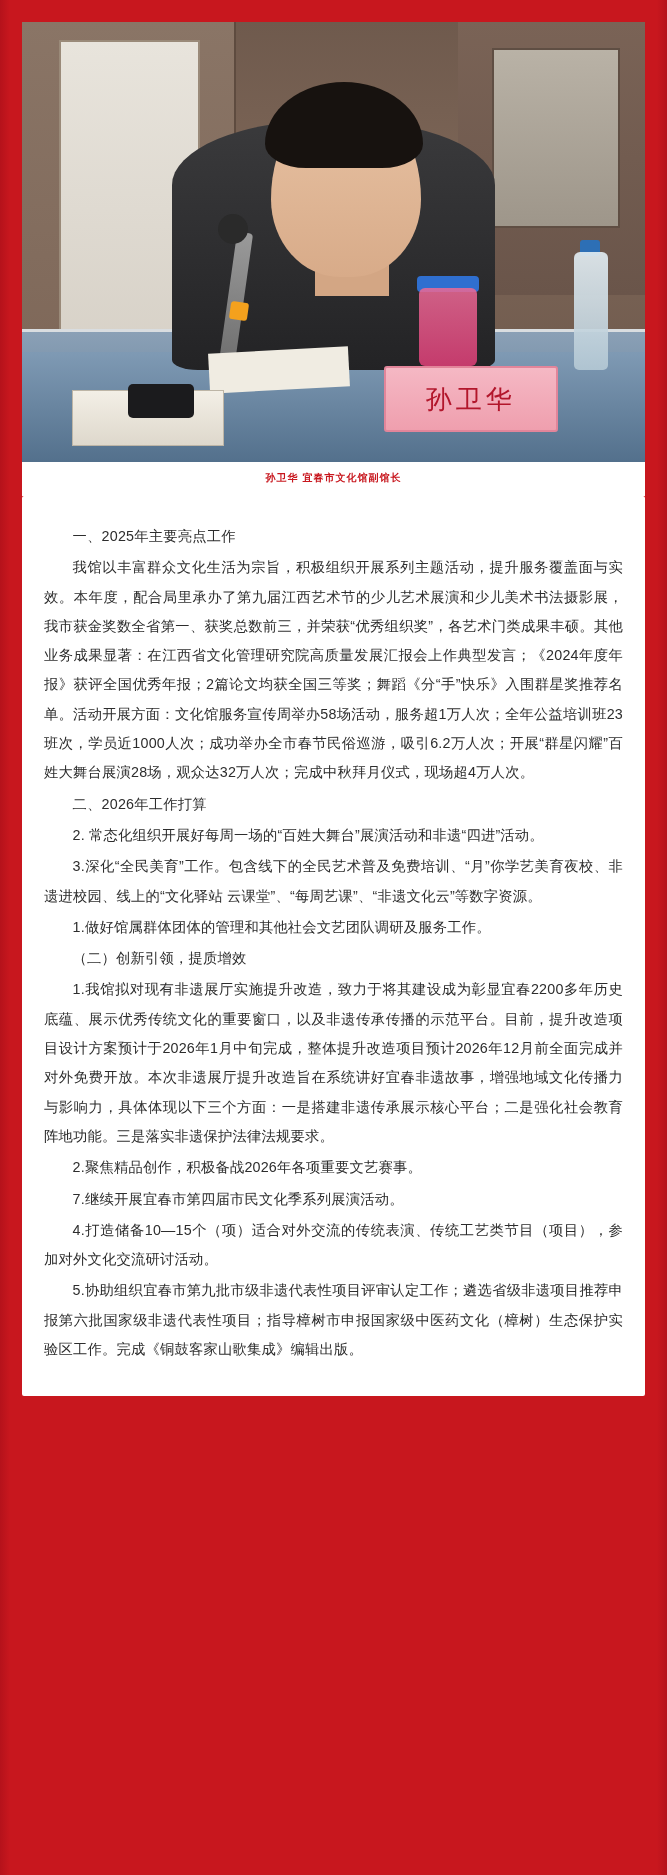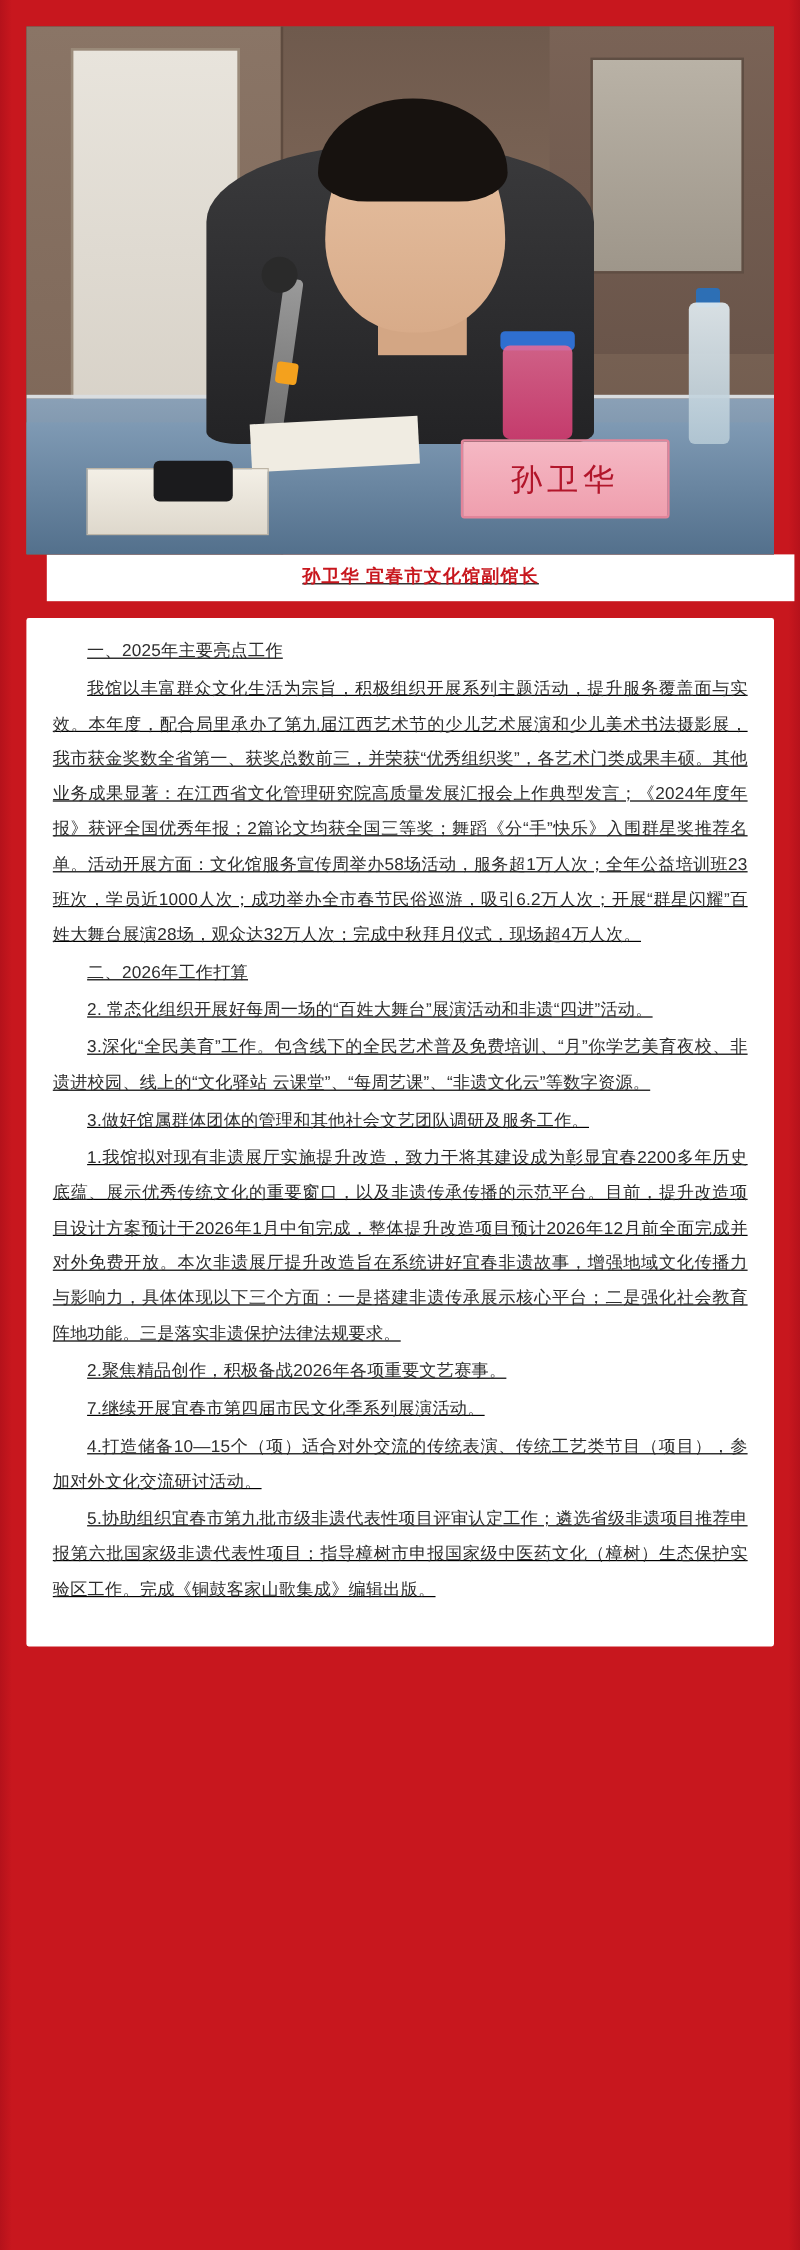--- a/index.html
+++ b/index.html
@@ -15,21 +15,20 @@
   .page {
     width: 667px;
     min-height: 1875px;
     box-sizing: border-box;
     padding: 22px 22px 26px 22px;
     background:
       linear-gradient(90deg, #b5121b 0px, #c8171e 10px, #c8171e calc(100% - 10px), #b5121b 100%);
     display: flex;
     flex-direction: column;
     align-items: center;
-    text-decoration: underline;
   }
 
   
   .photo-card {
     width: 100%;
     position: relative;
   }
   .photo {
     width: 100%;
     height: 440px;
@@ -225,35 +224,33 @@
     background: #f0ece2;
     transform: rotate(-3deg);
   }
 
   .caption-bar {
     width: 100%;
     box-sizing: border-box;
     background: #ffffff;
     color: #c8171e;
     text-align: center;
-    font-size: 15px;
+    font-size: 10px;
     font-weight: bold;
     letter-spacing: 1px;
     padding: 9px 6px 11px 6px;
     font-family: "Liberation Sans", sans-serif;
-    margin-left: 17px;
   }
 
   
   .text-card {
     width: 100%;
     box-sizing: border-box;
     background: #ffffff;
-    margin-top: 14px;
-    padding: 14px 22px 30px 22px;
+    padding: 26px 22px 30px 22px;
     border-radius: 2px;
   }
   .para {
     color: #2d2d2d;
     font-size: 14.3px;
     line-height: 2.05;
     text-align: justify;
     margin: 0 0 2px 0;
     font-family: "Liberation Sans", sans-serif;
     letter-spacing: 0.2px;
@@ -297,21 +294,22 @@
     </div>
     <div class="caption-bar">孙卫华  宜春市文化馆副馆长</div>
   </div>
 
   <div class="text-card">
     <p class="para heading">一、2025年主要亮点工作</p>
     <p class="para indent">我馆以丰富群众文化生活为宗旨，积极组织开展系列主题活动，提升服务覆盖面与实效。本年度，配合局里承办了第九届江西艺术节的少儿艺术展演和少儿美术书法摄影展，我市获金奖数全省第一、获奖总数前三，并荣获“优秀组织奖”，各艺术门类成果丰硕。其他业务成果显著：在江西省文化管理研究院高质量发展汇报会上作典型发言；《2024年度年报》获评全国优秀年报；2篇论文均获全国三等奖；舞蹈《分“手”快乐》入围群星奖推荐名单。活动开展方面：文化馆服务宣传周举办58场活动，服务超1万人次；全年公益培训班23班次，学员近1000人次；成功举办全市春节民俗巡游，吸引6.2万人次；开展“群星闪耀”百姓大舞台展演28场，观众达32万人次；完成中秋拜月仪式，现场超4万人次。</p>
     <p class="para heading">二、2026年工作打算</p>
     <p class="para indent">2. 常态化组织开展好每周一场的“百姓大舞台”展演活动和非遗“四进”活动。</p>
     <p class="para indent">3.深化“全民美育”工作。包含线下的全民艺术普及免费培训、“月”你学艺美育夜校、非遗进校园、线上的“文化驿站 云课堂”、“每周艺课”、“非遗文化云”等数字资源。</p>
-    <p class="para indent">3.做好馆属群体团体的管理和其他社会文艺团队调研及服务工作。</p>
+    <p class="para indent">1.做好馆属群体团体的管理和其他社会文艺团队调研及服务工作。</p>
+    <p class="para heading">（二）创新引领，提质增效</p>
     <p class="para indent">1.我馆拟对现有非遗展厅实施提升改造，致力于将其建设成为彰显宜春2200多年历史底蕴、展示优秀传统文化的重要窗口，以及非遗传承传播的示范平台。目前，提升改造项目设计方案预计于2026年1月中旬完成，整体提升改造项目预计2026年12月前全面完成并对外免费开放。本次非遗展厅提升改造旨在系统讲好宜春非遗故事，增强地域文化传播力与影响力，具体体现以下三个方面：一是搭建非遗传承展示核心平台；二是强化社会教育阵地功能。三是落实非遗保护法律法规要求。</p>
     <p class="para indent">2.聚焦精品创作，积极备战2026年各项重要文艺赛事。</p>
     <p class="para indent">7.继续开展宜春市第四届市民文化季系列展演活动。</p>
     <p class="para indent">4.打造储备10—15个（项）适合对外交流的传统表演、传统工艺类节目（项目），参加对外文化交流研讨活动。</p>
     <p class="para indent">5.协助组织宜春市第九批市级非遗代表性项目评审认定工作；遴选省级非遗项目推荐申报第六批国家级非遗代表性项目；指导樟树市申报国家级中医药文化（樟树）生态保护实验区工作。完成《铜鼓客家山歌集成》编辑出版。</p>
   </div>
 
 </div>
 
 </body></html>

